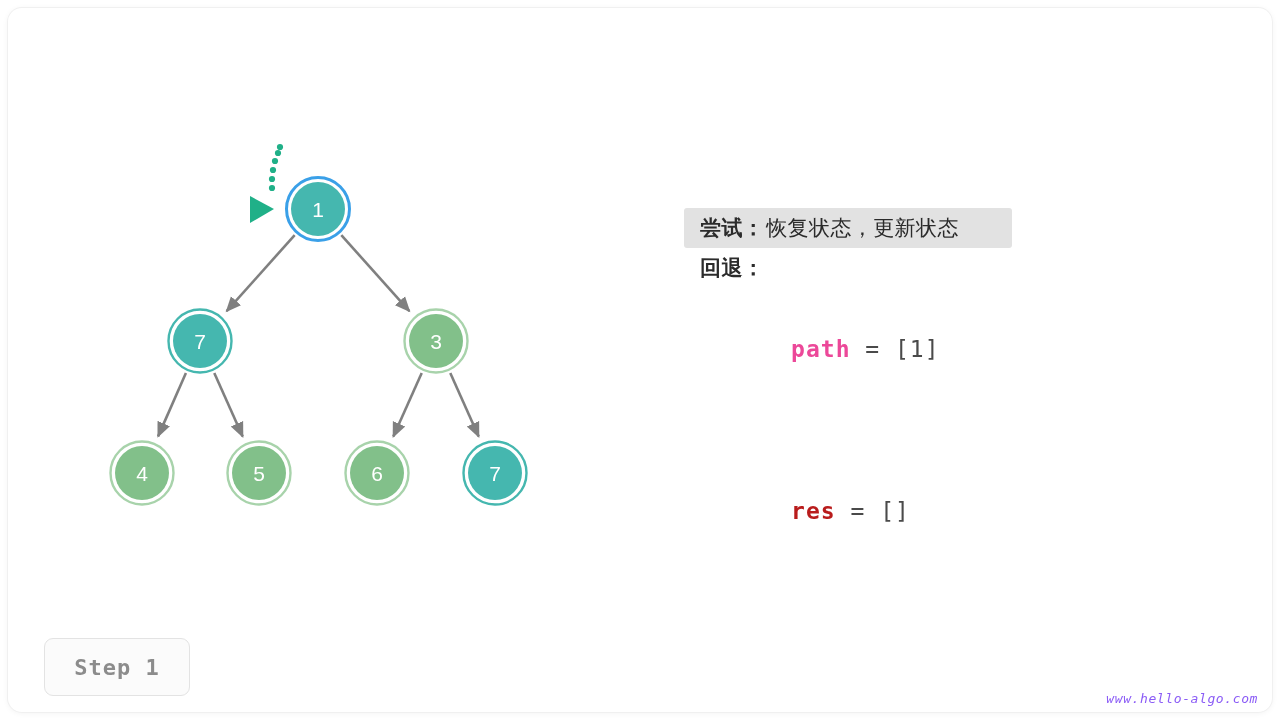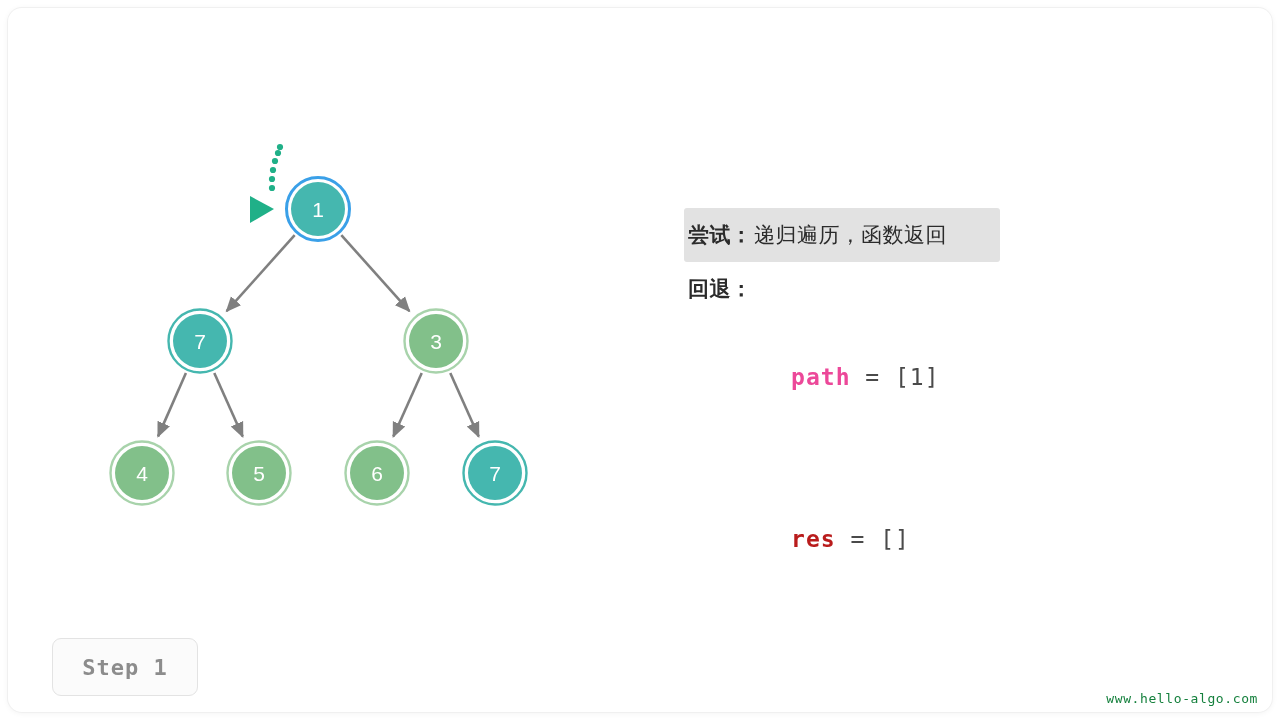--- a/index.html
+++ b/index.html
@@ -48,24 +48,24 @@
     position: absolute;
     left: 684px;
     top: 208px;
     width: 560px;
   }
   .cn-line {
     font-family: "Liberation Sans", sans-serif;
     font-size: 21px;
     color: #2b2b2b;
     line-height: 30px;
-    height: 54px;
+    height: 40px;
     display: flex;
     align-items: center;
-    padding-left: 4px;
+    padding-left: 16px;
     width: 312px;
     box-sizing: content-box;
     letter-spacing: 0.4px;
   }
   .cn-line.highlight {
     background: #e2e2e2;
     border-radius: 3px;
   }
   .cn-label {
     font-weight: bold;
@@ -86,21 +86,21 @@
     font-weight: bold;
   }
   .var-res {
     color: #b91c1c;
     font-weight: bold;
   }
 
   
   #step-badge {
     position: absolute;
-    left: 52px;
+    left: 44px;
     top: 638px;
     width: 144px;
     height: 56px;
     border: 1px solid #e3e3e3;
     border-radius: 9px;
     background: #fbfbfb;
     display: flex;
     align-items: center;
     justify-content: center;
     font-family: "DejaVu Sans Mono", "Liberation Mono", monospace;
@@ -111,22 +111,23 @@
     text-align: center;
   }
 
   
   #watermark {
     position: absolute;
     right: 22px;
     bottom: 14px;
     font-family: "DejaVu Sans Mono", "Liberation Mono", monospace;
     font-size: 13px;
-    color: #15803d;
+    color: #8b5cf6;
     letter-spacing: 0.6px;
+    font-style: italic;
   }
 </style>
 </head>
 <body>
 
 <div id="stage">
 
   <div id="frame"></div>
 
   <svg id="tree-svg" viewBox="0 0 680 720">
@@ -189,21 +190,21 @@
         <circle cx="278" cy="153" r="3.1" fill="#20b088"></circle>
         <circle cx="280" cy="147" r="3.1" fill="#20b088"></circle>
         <polygon points="250,196 250,223 274,209" fill="#20b088"></polygon>
       </g>
   </svg>
 
   <div id="panel">
 
     <div class="cn-line highlight">
       <span class="cn-label">尝试：</span>
-        <span>递归遍历，函数返回</span>
+        <span>恢复状态，更新状态</span>
     </div>
 
     <div class="cn-line">
       <span class="cn-label">回退：</span>
     </div>
 
     <div class="code-line" id="path-line">
       <span class="var-path">path</span><span> = [1]</span>
     </div>
 

